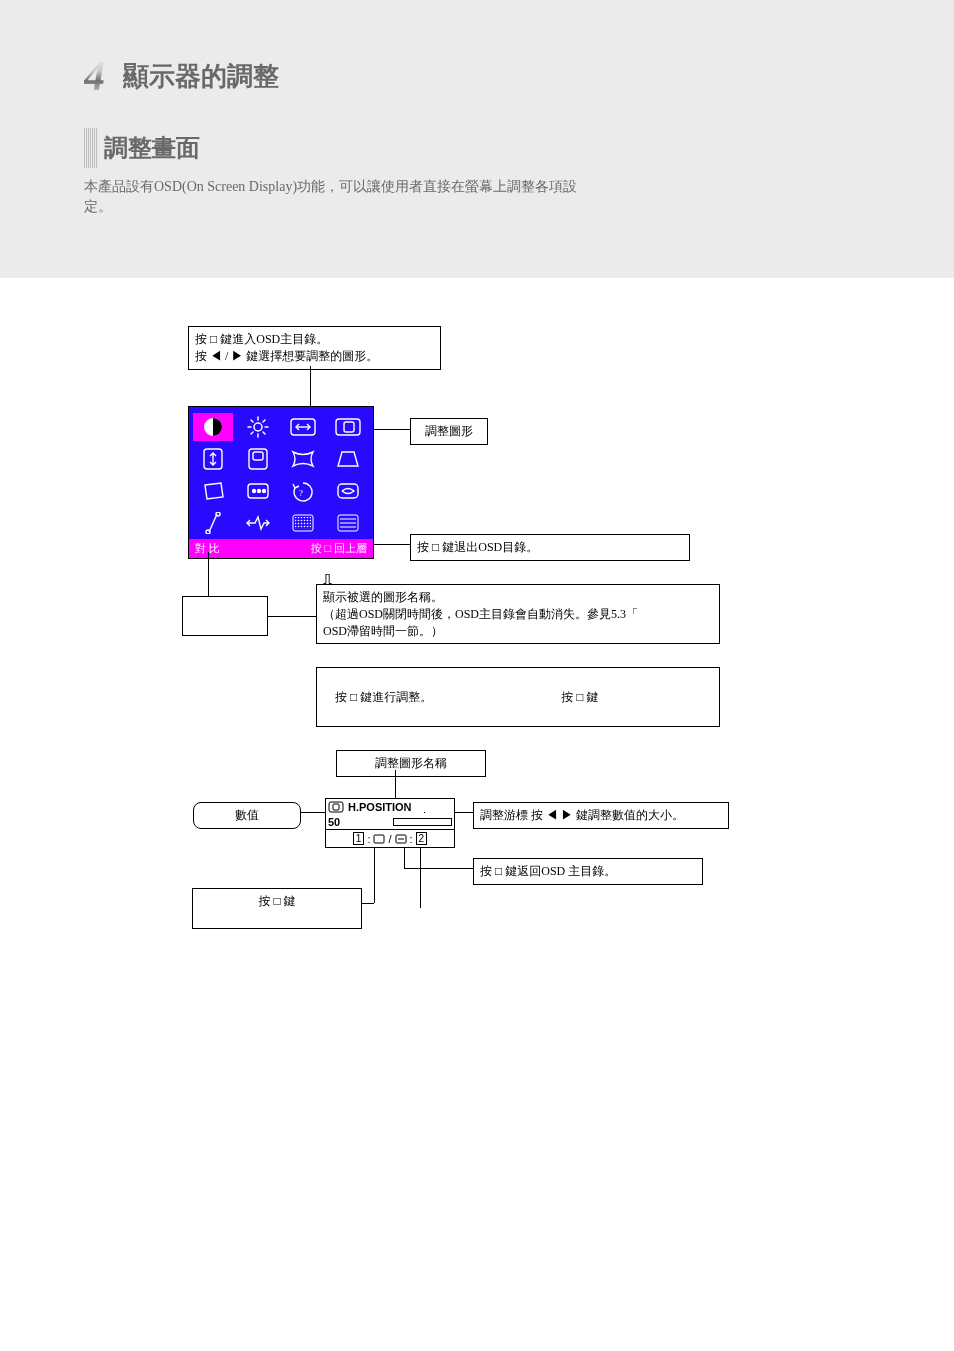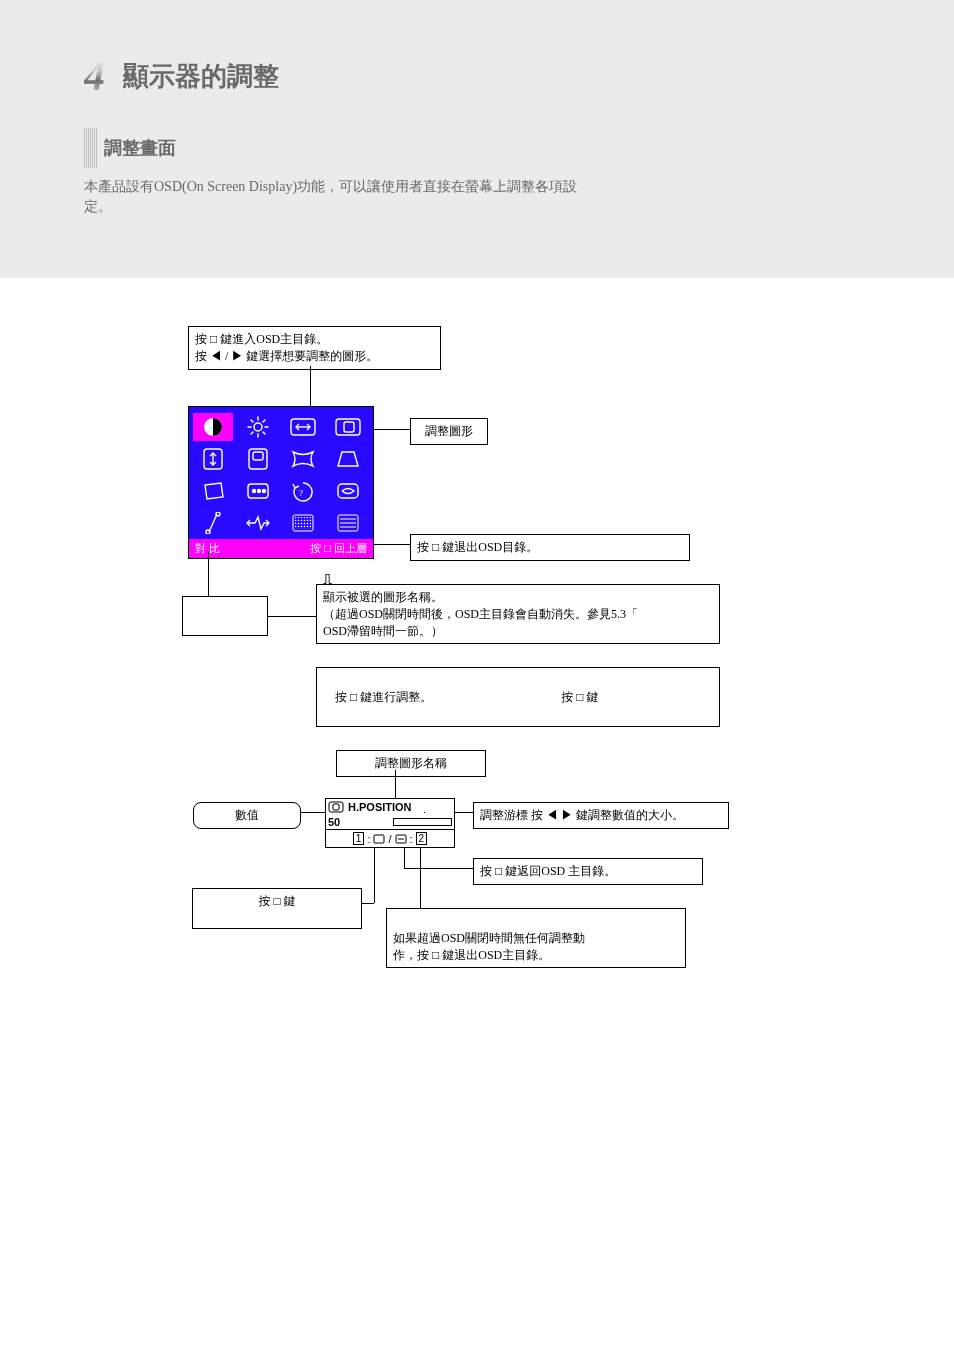--- a/index.html
+++ b/index.html
@@ -40,21 +40,21 @@
   .header-block .pinstripe {
     width: 14px;
     height: 40px;
     background: repeating-linear-gradient(90deg, #bfbfbf 0 1px, transparent 1px 2px);
     display: inline-block;
     margin-right: 6px;
   }
   .header-block h2 {
     margin: 0 0 10px 0;
     font-family: "Microsoft YaHei", "SimHei", sans-serif;
-    font-size: 18px;
+    font-size: 24px;
     color: #696969;
     font-weight: bold;
     display: flex;
     align-items: center;
   }
   .header-block p {
     margin: 2px 0;
     font-family: "SimSun", serif;
     font-size: 14px;
     color: #696969;
@@ -92,21 +92,21 @@
   .osd-icon-grid .cell.sel {
     background: #ff00ff;
   }
   .osd-bottom-bar {
     background: #ff00ff;
     color: #fff;
     font-size: 11px;
     padding: 2px 6px;
     display: flex;
     justify-content: space-between;
-    font-family: Liberation Sans, sans-serif;
+    font-family: Liberation Serif, serif;
   }
   
   .callout {
     position: absolute;
     border: 1px solid #000;
     padding: 4px 6px;
     font-size: 12px;
     line-height: 1.4;
     background: #fff;
   }
@@ -407,19 +407,15 @@
   <div class="line" style="left:404px; top:530px; width:1px; height:20px;"></div>
   <div class="line" style="left:404px; top:550px; width:69px; height:1px;"></div>
 
   <div class="line" style="left:374px; top:530px; width:1px; height:55px;"></div>
   <div class="line" style="left:310px; top:585px; width:64px; height:1px;"></div>
   <div class="callout" style="left:192px; top:570px; width:170px; text-align:center;">
     <div>按 □ 鍵</div>
     <div style="height:14px;"></div>
   </div>
 
-  <div class="callout" style="left:386px; top:590px; width:300px; white-space:pre-line;">
-    <span>如果超過OSD關閉時間無任何調整動
-作，按 □ 鍵退出OSD主目錄。</span>
-  </div>
   <div class="line" style="left:420px; top:530px; width:1px; height:60px;"></div>
 
 </div>
 
 </body></html>

